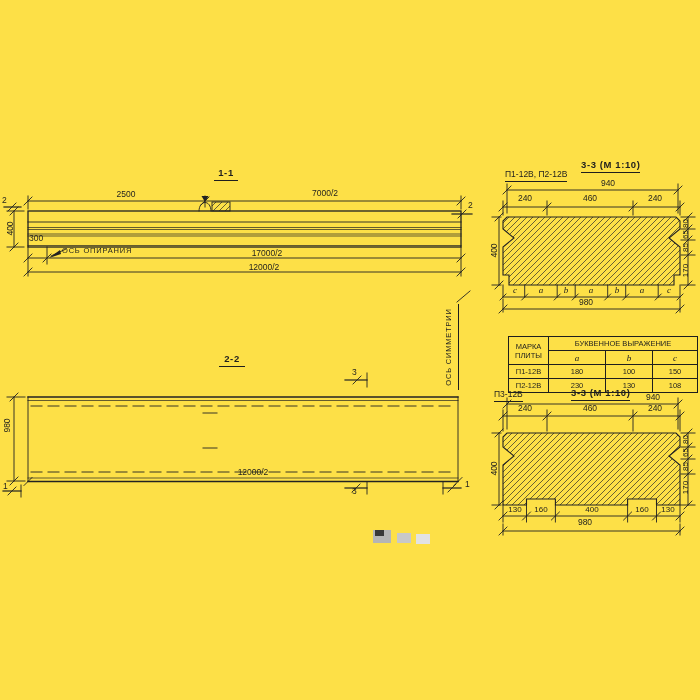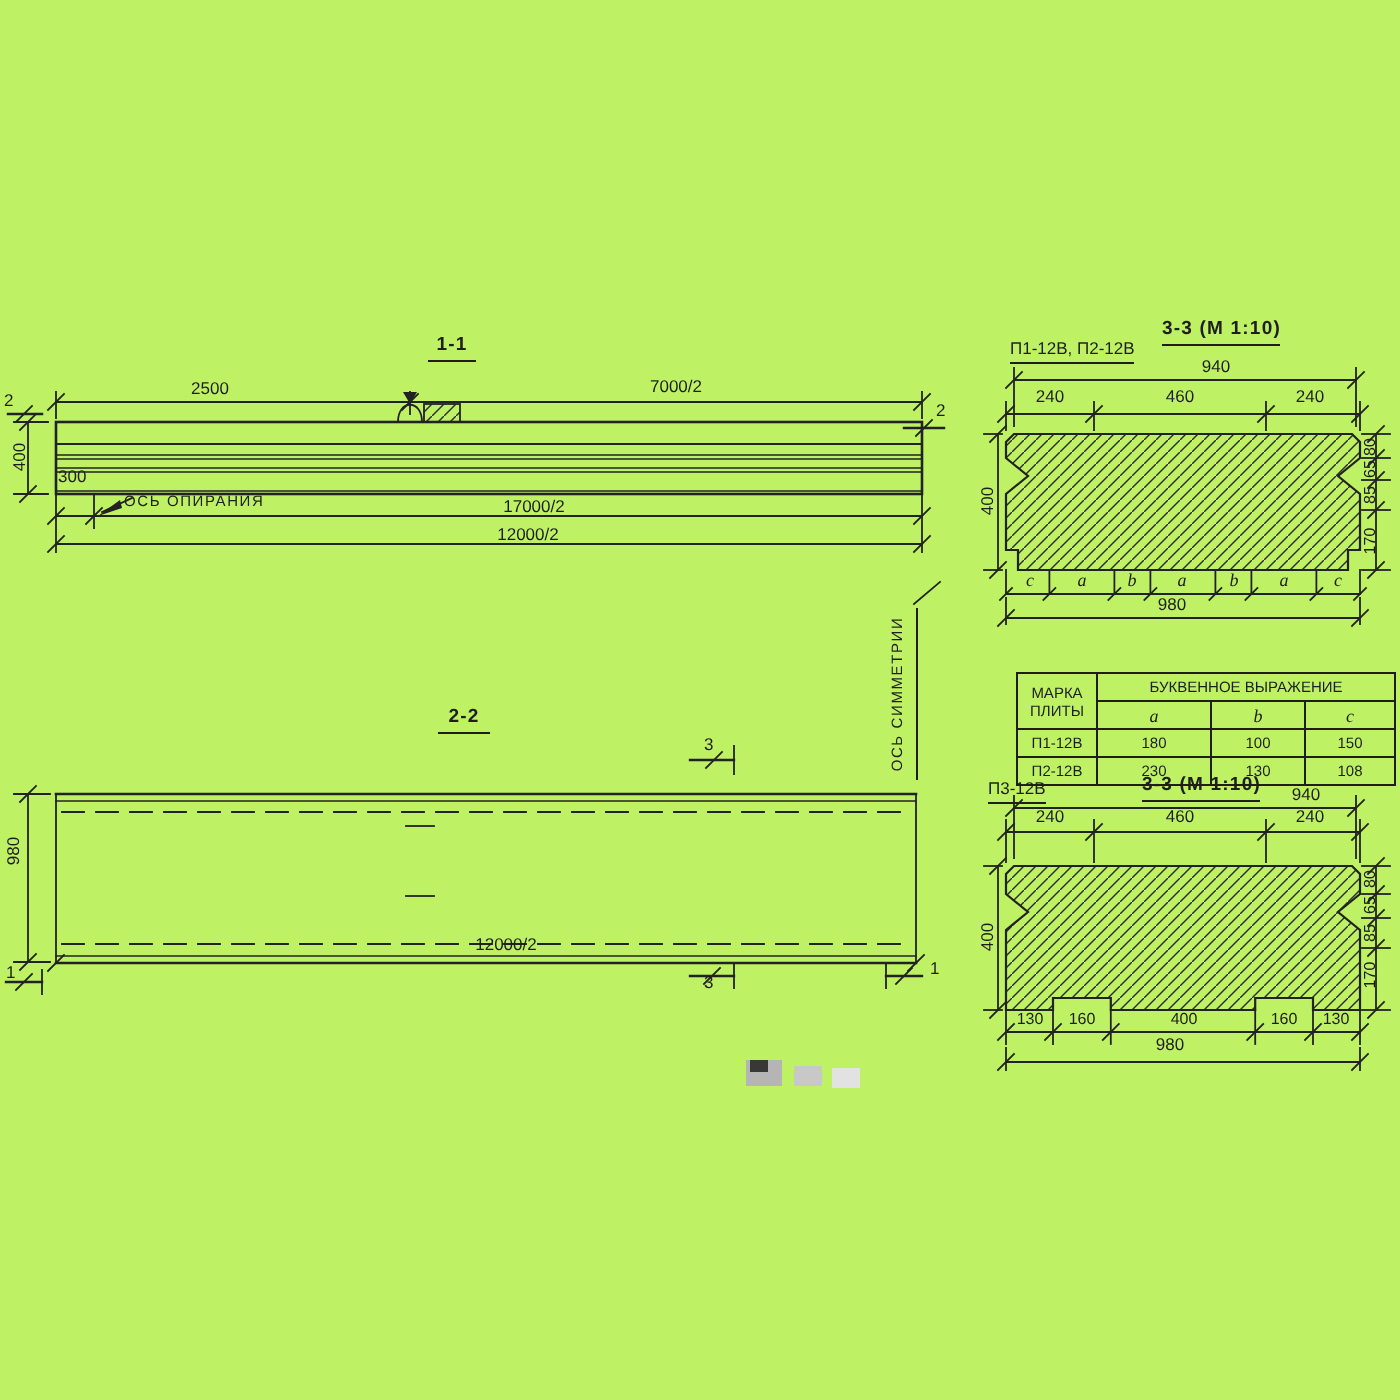--- a/index.html
+++ b/index.html
@@ -1,17 +1,17 @@
 <!DOCTYPE html>
 <html><head>
 <meta charset="utf-8">
 <style>
   html,body { margin:0; padding:0; background:#ffffff; }
   #canvas {
-    position:relative; width:700px; height:700px; background:#bef264;
+    position:relative; width:700px; height:700px; background:#fde047;
     font-family:"Liberation Sans", sans-serif; color:#1e1e1e; overflow:hidden;
   }
   svg.layer { position:absolute; }
   .t { position:absolute; font-size:8.5px; line-height:1.1; white-space:nowrap; }
   .c { text-align:center; }
   .rot { transform:rotate(-90deg); transform-origin:center center; text-align:center; }
   .ul { border-bottom:1.2px solid #1e1e1e; padding-bottom:2px; }
   .ttl { font-size:9.5px; font-weight:bold; letter-spacing:0.6px; }
   .sm { font-size:7.5px; letter-spacing:0.8px;text-align:center; }
   .it { font-style:italic; font-family:"Liberation Serif", serif; font-size:9px; }
@@ -79,22 +79,22 @@
       <line x1="457" y1="102" x2="465" y2="94"></line>
       <line x1="51" y1="96" x2="66" y2="89"></line>
       <polygon points="49,98 60,90 61,94" fill="#222" stroke="none"></polygon>
       <line x1="28" y1="112" x2="461" y2="112"></line>
       <line x1="24" y1="116" x2="32" y2="108"></line>
       <line x1="457" y1="116" x2="465" y2="108"></line>
     </g>
   </svg>
 
   <div class="t ttl ul c" style="left:214px;top:168px;width:24px">1-1</div>
-  <div class="t c" style="left:90px;top:190px;width:30px">2500</div>
-  <div class="t c" style="left:320px;top:189px;width:36px">7000/2</div>
+  <div class="t c" style="left:111px;top:190px;width:30px">2500</div>
+  <div class="t c" style="left:307px;top:189px;width:36px">7000/2</div>
   <div class="t" style="left:2px;top:196px">2</div>
   <div class="t" style="left:468px;top:201px">2</div>
   <div class="t rot c" style="left:-1px;top:224px;width:22px;height:9px">400</div>
   <div class="t" style="left:29px;top:234px">300</div>
   <div class="t sm" style="left:62px;top:247px">ОСЬ ОПИРАНИЯ</div>
   <div class="t c" style="left:247px;top:249px;width:40px">17000/2</div>
   <div class="t c" style="left:244px;top:263px;width:40px">12000/2</div>
 
   <svg class="layer" style="left:0;top:280" width="485" height="225" viewBox="0 0 485 225">
     <g stroke="#222" stroke-width="0.9" fill="none" stroke-linecap="square">

